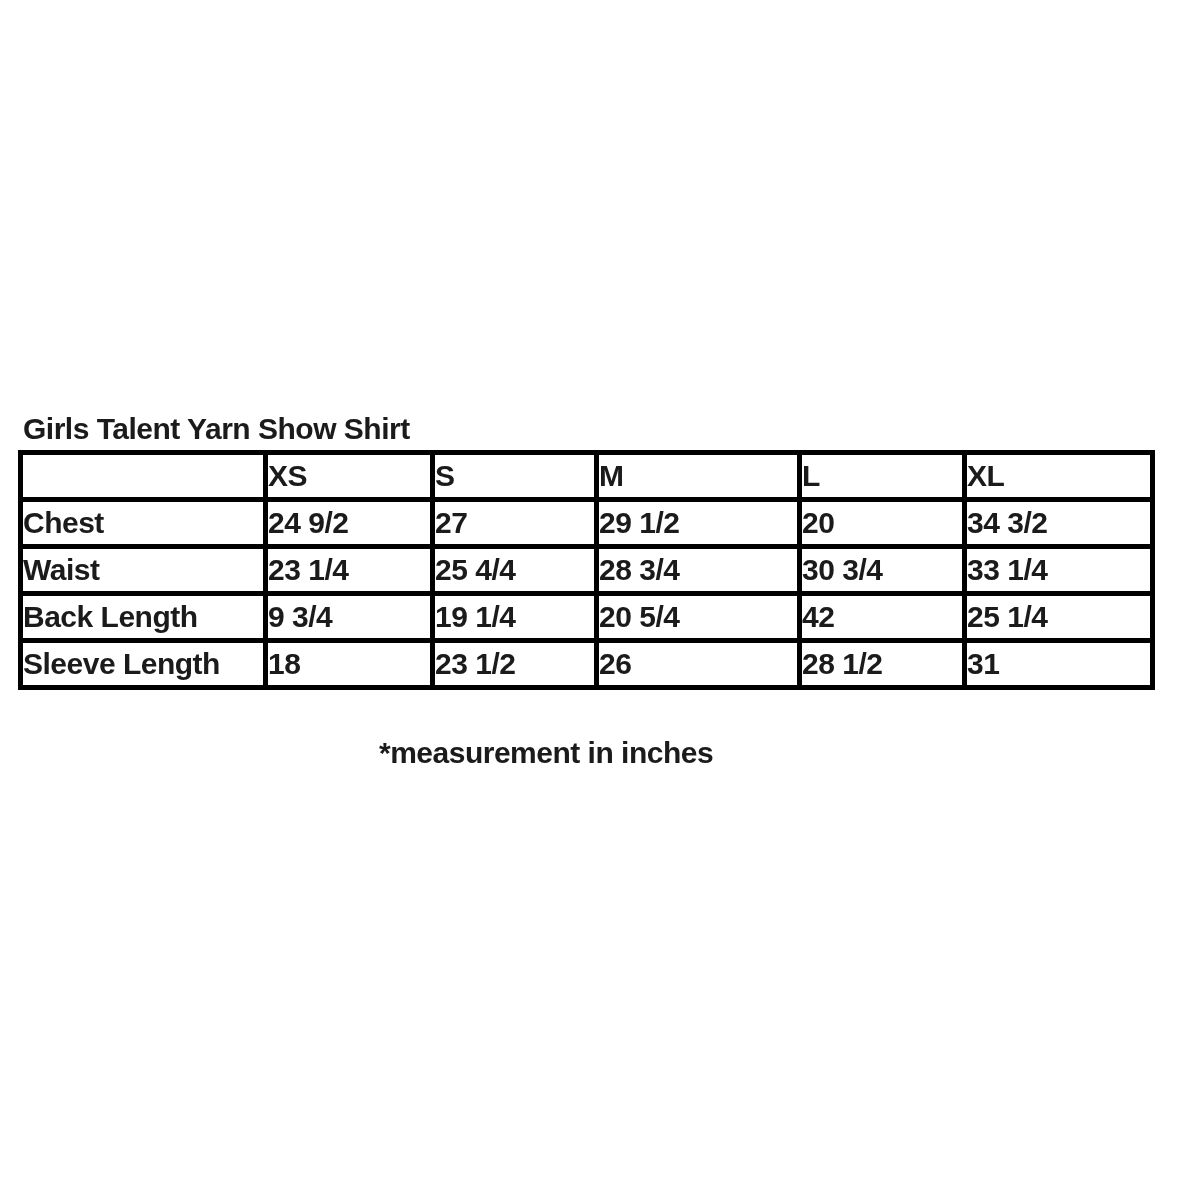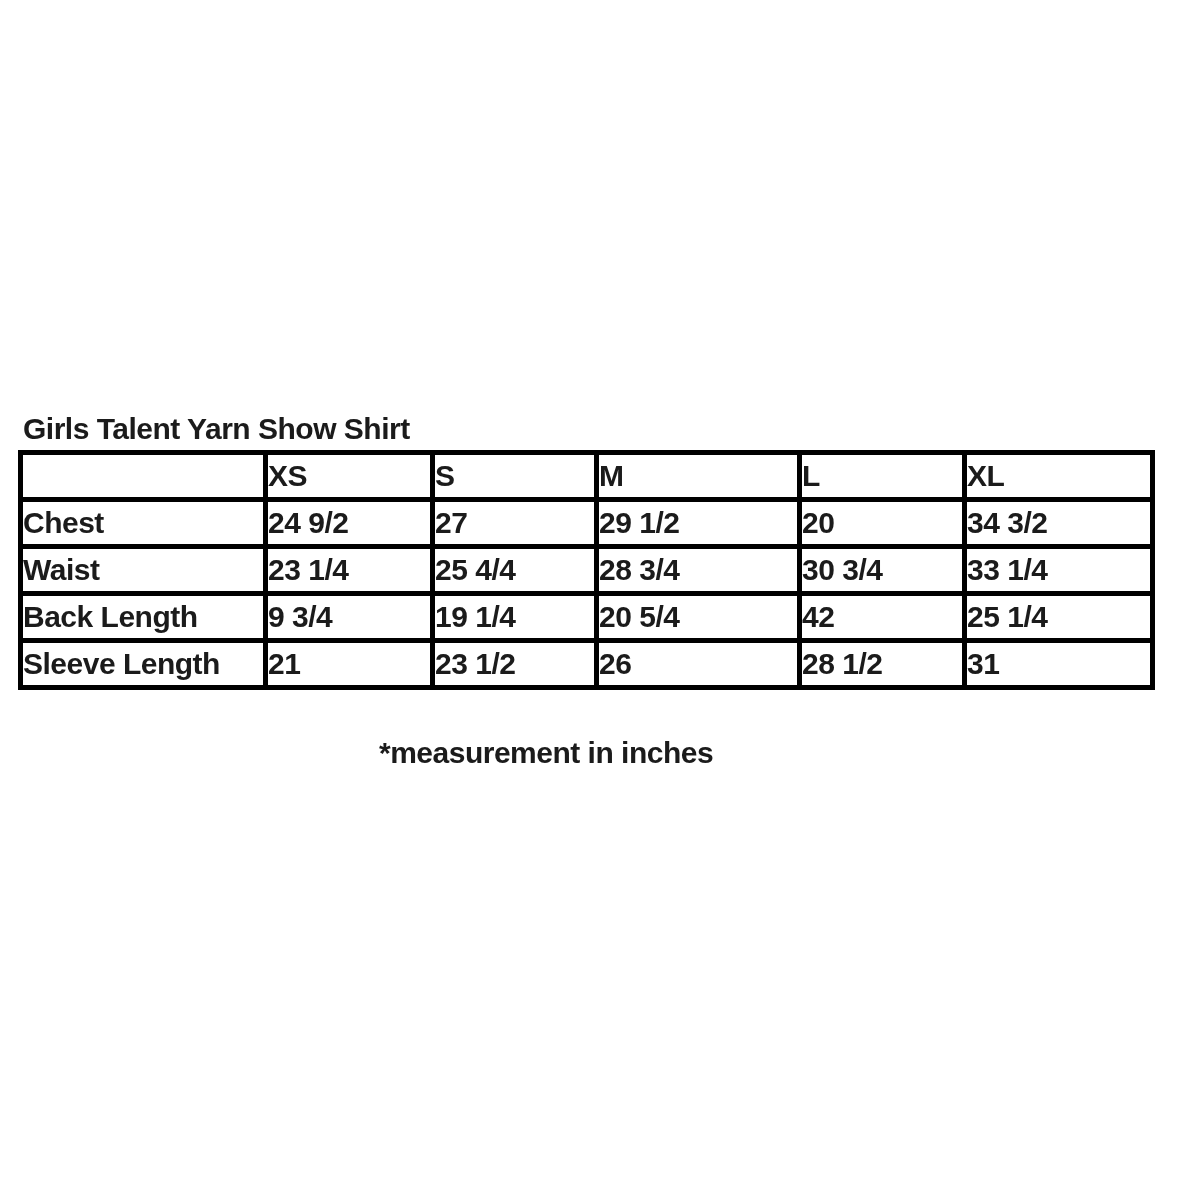--- a/index.html
+++ b/index.html
@@ -106,21 +106,21 @@
     <tr>
       <td>Back Length</td>
       <td>9 3/4</td>
       <td>19 1/4</td>
       <td>20 5/4</td>
       <td>42</td>
       <td>25 1/4</td>
     </tr>
     <tr>
       <td>Sleeve Length</td>
-      <td>21</td>
+      <td>18</td>
       <td>23 1/2</td>
       <td>26</td>
       <td>28 1/2</td>
       <td>31</td>
     </tr>
   </tbody>
 </table>
 
 <div class="footnote">*measurement in inches</div>
 

